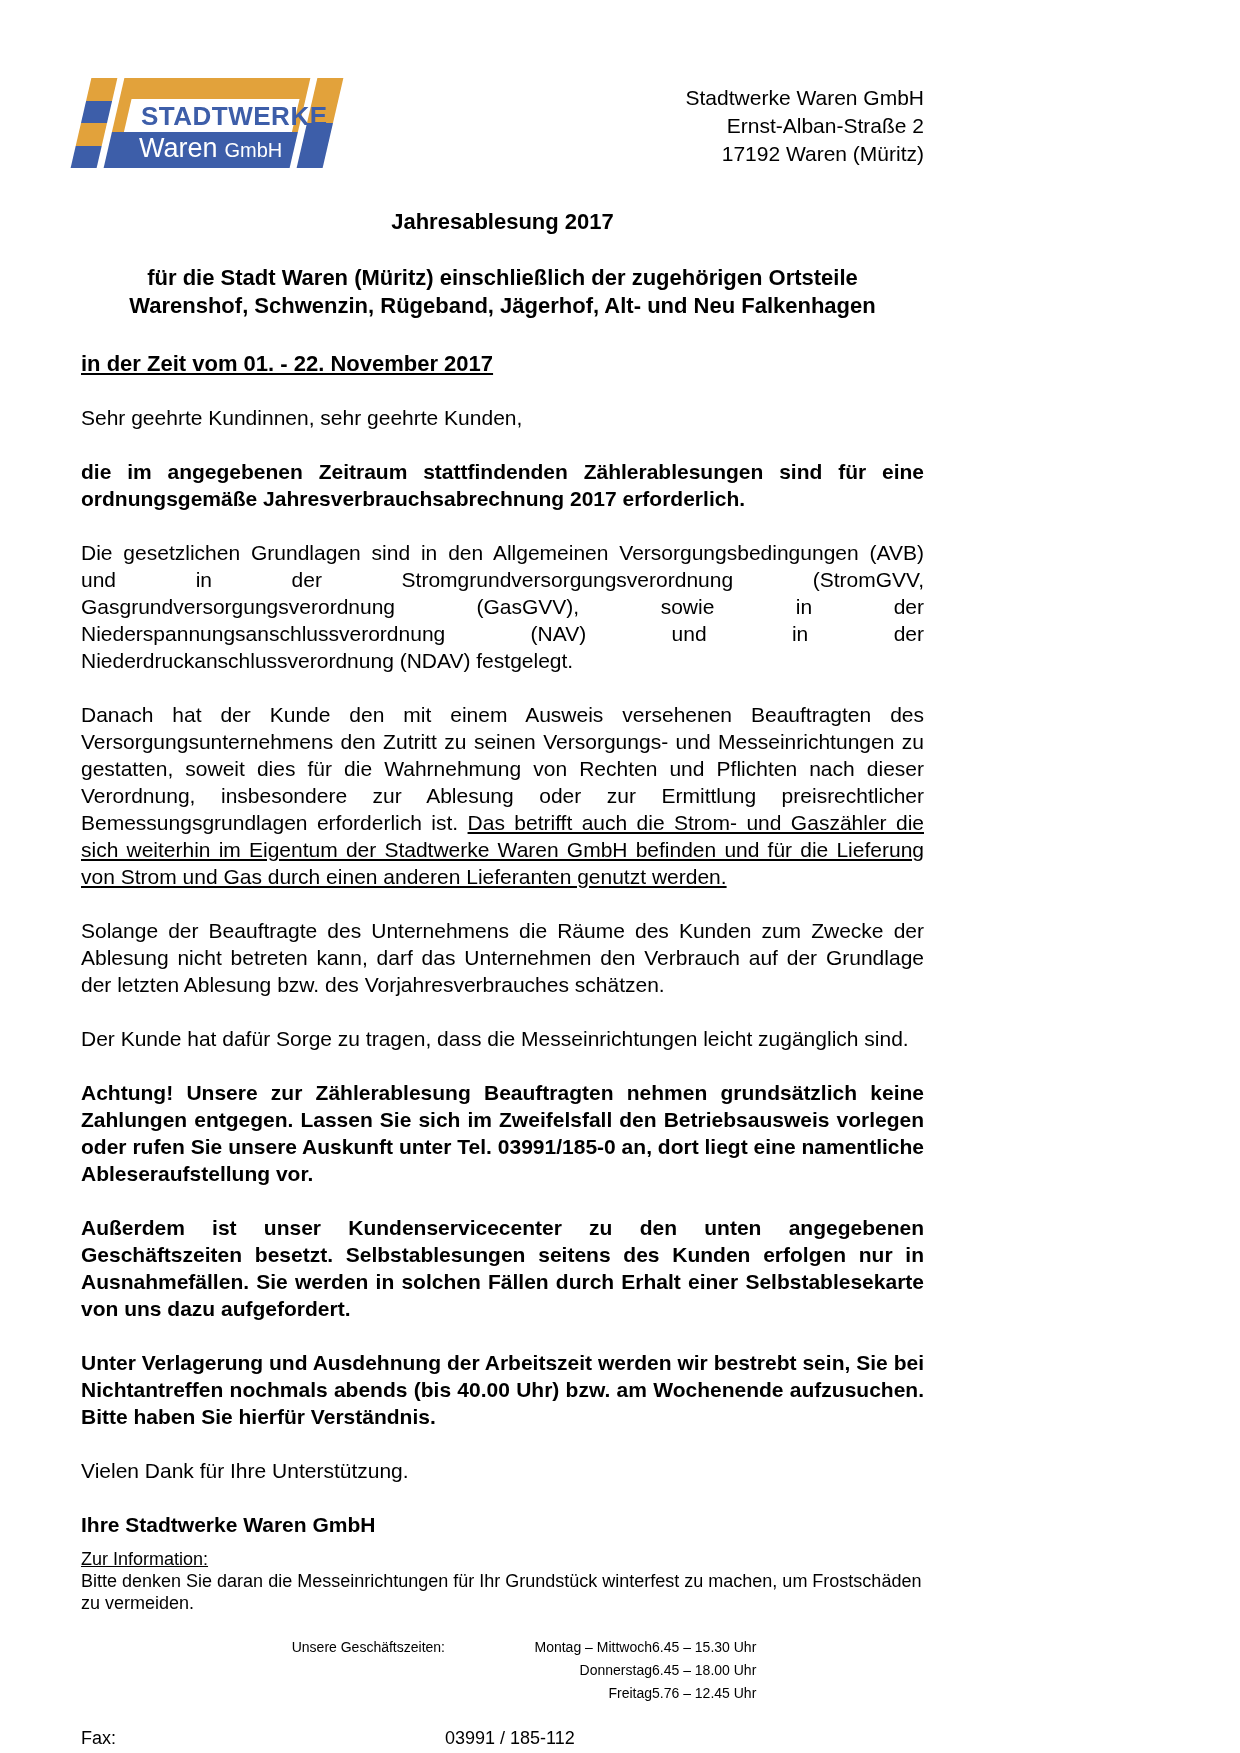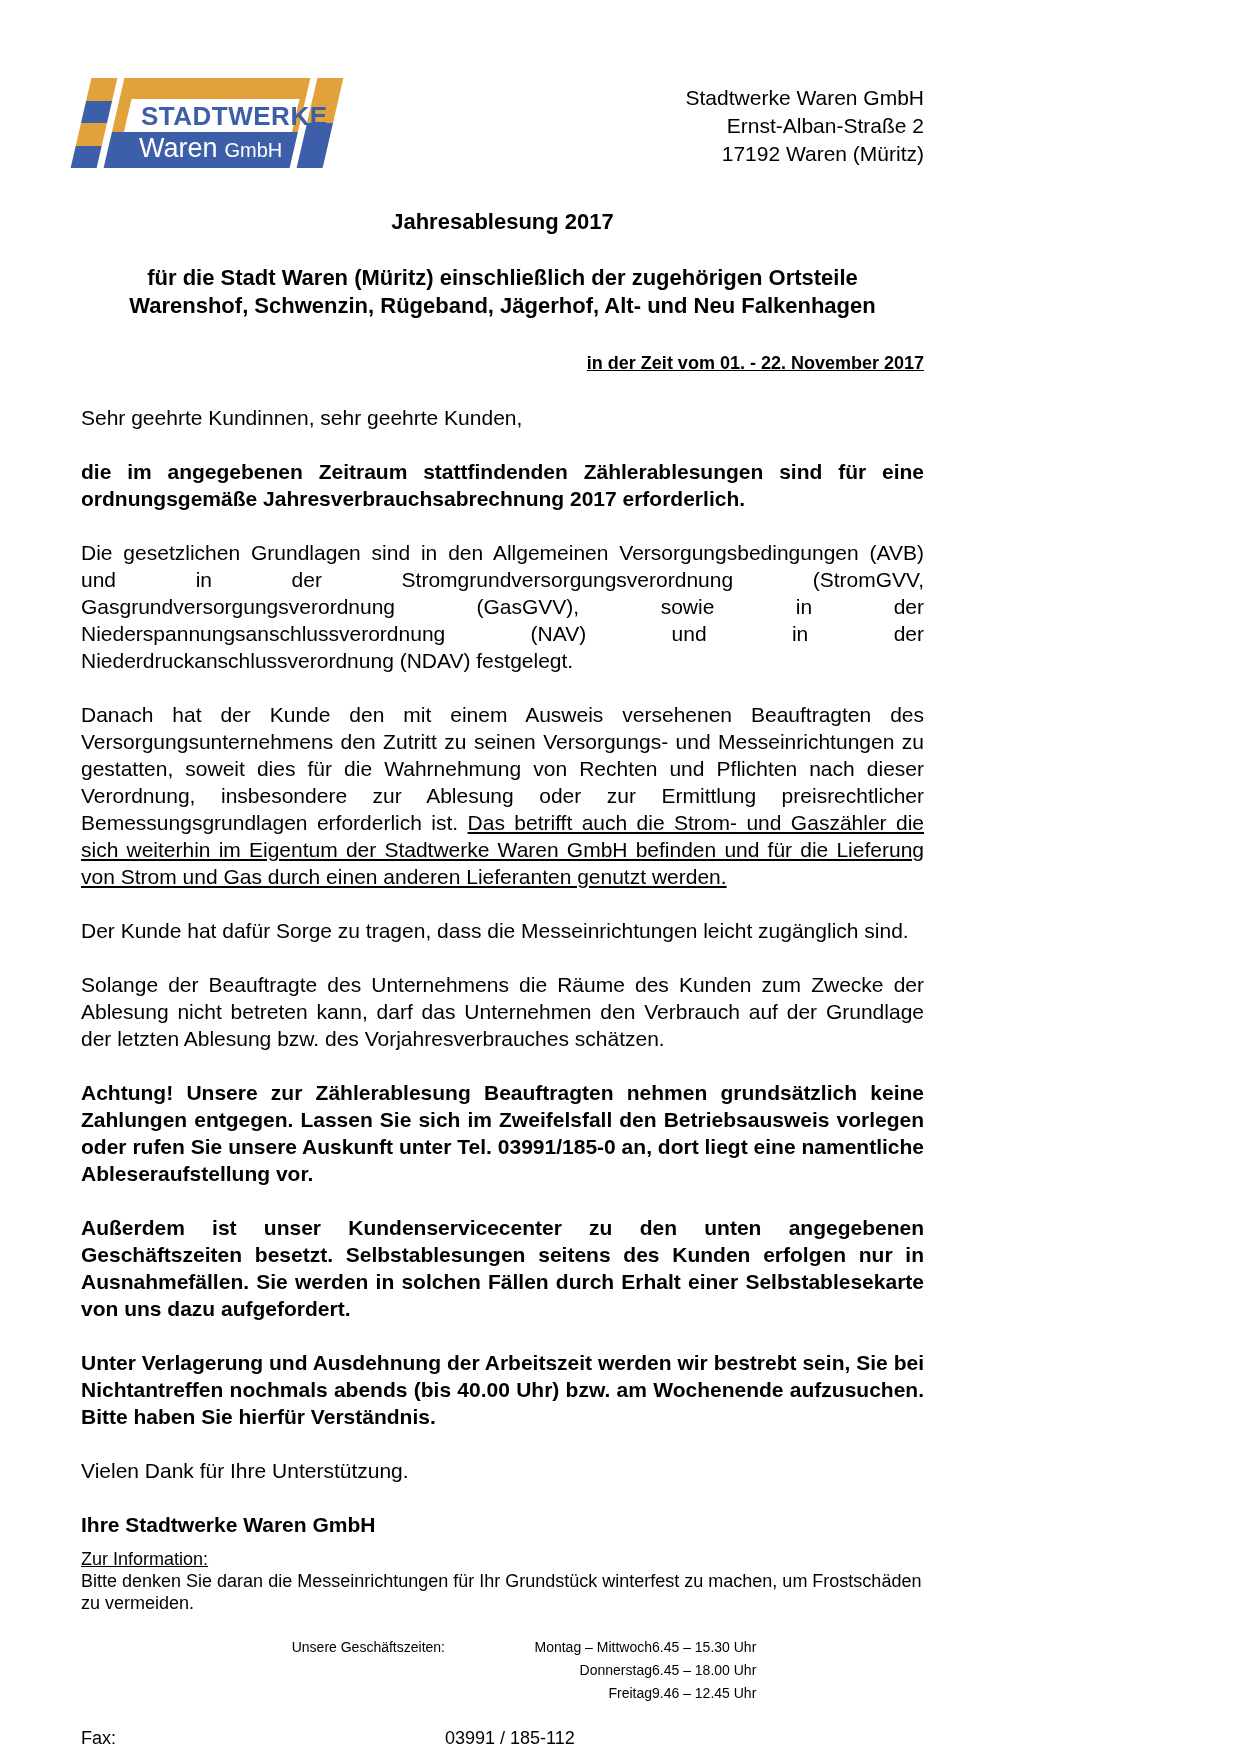--- a/index.html
+++ b/index.html
@@ -39,21 +39,21 @@
     position:absolute; left:58px; top:56px;
     font-size:27px; color:#ffffff; line-height:28px;
   }
   .logo-word-bottom .suffix { font-size:20px; margin-left:7px; }
 
   .sender { text-align:right; font-size:21px; line-height:28px; margin-top:6px; }
 
   
   .title { margin-top:38px; text-align:center; font-size:22px; line-height:27px; font-weight:bold; }
   .subtitle { margin-top:29px; text-align:center; font-size:22px; line-height:28px; font-weight:bold; }
-  .period { margin-top:30px; text-align:right; font-size:18px; line-height:27px; font-weight:bold; text-decoration:underline; }
+  .period { margin-top:30px; text-align:left; font-size:22px; line-height:27px; font-weight:bold; text-decoration:underline; }
 
   
   p.body { margin-top:27px; text-align:justify; }
   p.left { text-align:left; }
   .bold { font-weight:bold; }
   .ul { text-decoration:underline; }
 
   
   .info-heading { margin-top:10px; font-size:18px; line-height:22px; text-decoration:underline; }
   .info-text { font-size:18px; line-height:22px; }
@@ -114,23 +114,23 @@
   <div class="period">in der Zeit vom 01. - 22. November 2017</div>
 
   <p class="body left">Sehr geehrte Kundinnen, sehr geehrte Kunden,</p>
 
   <p class="body bold">die im angegebenen Zeitraum stattfindenden Zählerablesungen sind für eine ordnungsgemäße Jahresverbrauchsabrechnung 2017 erforderlich.</p>
 
   <p class="body">Die gesetzlichen Grundlagen sind in den Allgemeinen Versorgungsbedingungen (AVB) und in der Stromgrundversorgungsverordnung (StromGVV, Gasgrundversorgungsverordnung (GasGVV), sowie in der Niederspannungsanschlussverordnung (NAV) und in der Niederdruckanschlussverordnung (NDAV) festgelegt.</p>
 
   <p class="body"><span>Danach hat der Kunde den mit einem Ausweis versehenen Beauftragten des Versorgungsunternehmens den Zutritt zu seinen Versorgungs- und Messeinrichtungen zu gestatten, soweit dies für die Wahrneh­mung von Rechten und Pflichten nach dieser Verordnung, insbesondere zur Ablesung oder zur Ermitt­lung preisrechtlicher Bemessungsgrundlagen erforderlich ist. </span><span class="ul">Das betrifft auch die Strom- und Gaszähler die sich weiterhin im Eigentum der Stadtwerke Waren GmbH befinden und für die Lieferung von Strom und Gas durch einen anderen Lieferanten genutzt werden.</span></p>
 
+  <p class="body">Solange der Beauftragte des Unternehmens die Räume des Kunden zum Zwecke der Ablesung nicht betreten kann, darf das Unternehmen den Verbrauch auf der Grundlage der letzten Ablesung bzw. des Vorjahresverbrauches schätzen.</p>
+
   <p class="body">Der Kunde hat dafür Sorge zu tragen, dass die Messeinrichtungen leicht zugänglich sind.</p>
-
-  <p class="body">Solange der Beauftragte des Unternehmens die Räume des Kunden zum Zwecke der Ablesung nicht betreten kann, darf das Unternehmen den Verbrauch auf der Grundlage der letzten Ablesung bzw. des Vorjahresverbrauches schätzen.</p>
 
   <p class="body bold">Achtung! Unsere zur Zählerablesung Beauftragten nehmen grundsätzlich keine Zahlungen ent­gegen. Lassen Sie sich im Zweifelsfall den Betriebsausweis vorlegen oder rufen Sie unsere Aus­kunft unter Tel. 03991/185-0 an, dort liegt eine namentliche Ableseraufstellung vor.</p>
 
   <p class="body bold">Außerdem ist unser Kundenservicecenter zu den unten angegebenen Geschäftszeiten besetzt. Selbstablesungen seitens des Kunden erfolgen nur in Ausnahmefällen. Sie werden in solchen Fällen durch Erhalt einer Selbstablesekarte von uns dazu aufgefordert.</p>
 
   <p class="body bold">Unter Verlagerung und Ausdehnung der Arbeitszeit werden wir bestrebt sein, Sie bei Nichtantref­fen nochmals abends (bis 40.00 Uhr) bzw. am Wochenende aufzusuchen. Bitte haben Sie hierfür Verständnis.</p>
 
   <p class="body left">Vielen Dank für Ihre Unterstützung.</p>
 
   <p class="body bold left">Ihre Stadtwerke Waren GmbH</p>
@@ -144,21 +144,21 @@
       <div class="hours-row">
         <div class="hours-days">Montag – Mittwoch</div>
         <div>6.45 – 15.30 Uhr</div>
       </div>
       <div class="hours-row">
         <div class="hours-days">Donnerstag</div>
         <div>6.45 – 18.00 Uhr</div>
       </div>
       <div class="hours-row">
         <div class="hours-days">Freitag</div>
-        <div>9.46 – 12.45 Uhr</div>
+        <div>5.76 – 12.45 Uhr</div>
       </div>
     </div>
   </div>
 
   <div class="contact">
     <div class="contact-row">
       <div class="contact-label">Fax:</div>
       <div>03991 / 185-112</div>
     </div>
     <div class="contact-row">

